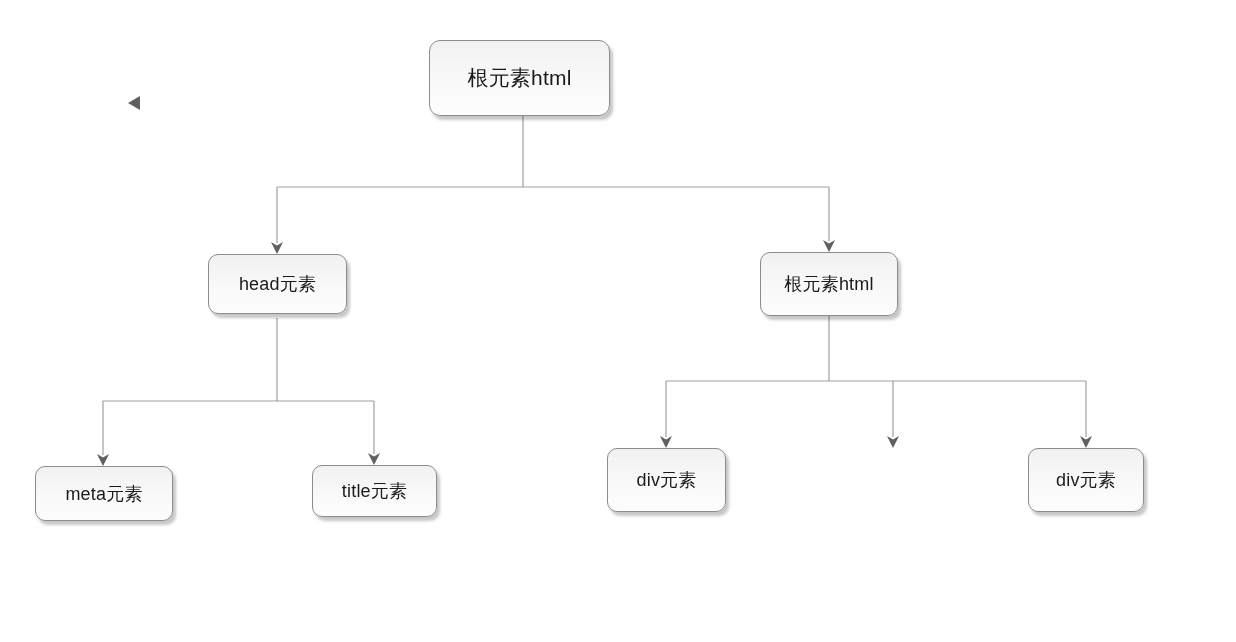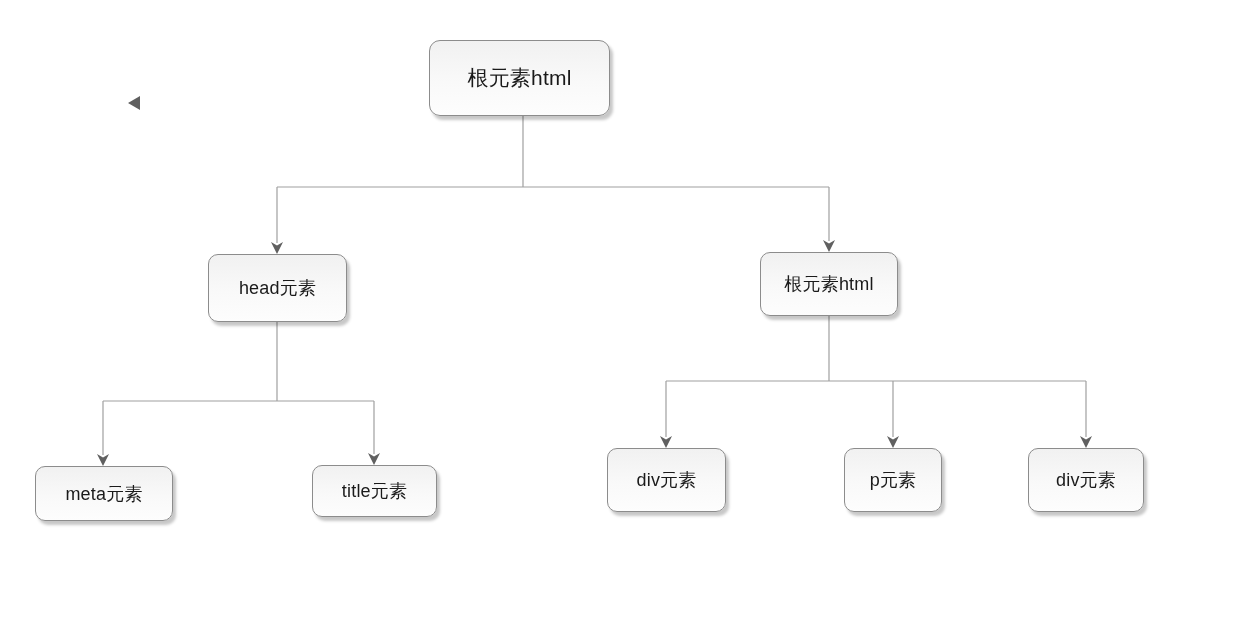--- a/index.html
+++ b/index.html
@@ -62,41 +62,38 @@
     <path class="arrowhead" d="M368 453 L374 465 L380 453 L374 456.5 Z"></path>
     <path class="arrowhead" d="M660 436 L666 448 L672 436 L666 439.5 Z"></path>
     <path class="arrowhead" d="M887 436 L893 448 L899 436 L893 439.5 Z"></path>
     <path class="arrowhead" d="M1080 436 L1086 448 L1092 436 L1086 439.5 Z"></path>
   </svg>
 
   <div class="node node--root" style="left:409px;top:40px;width:181px;height:76px;margin-left:20px;">
     <span>根元素html</span>
   </div>
 
-  <div class="node" style="left:208px;top:254px;width:139px;height:68px;">
+  <div class="node" style="left:208px;top:254px;width:139px;height:60px;">
     <span>head元素</span>
   </div>
 
   <div class="node" style="left:760px;top:252px;width:138px;height:64px;">
     <span>根元素html</span>
   </div>
 
   <div class="node" style="left:35px;top:466px;width:138px;height:55px;">
     <span>meta元素</span>
   </div>
 
   <div class="node" style="left:312px;top:465px;width:125px;height:52px;">
     <span>title元素</span>
   </div>
 
   <div class="node" style="left:607px;top:448px;width:119px;height:64px;">
     <span>div元素</span>
   </div>
 
-  <div class="node" style="left:844px;top:448px;width:98px;height:64px;">
-    <span>p元素</span>
-  </div>
 
   <div class="node" style="left:1028px;top:448px;width:116px;height:64px;">
     <span>div元素</span>
   </div>
 
 </div>
 
 </body></html>

